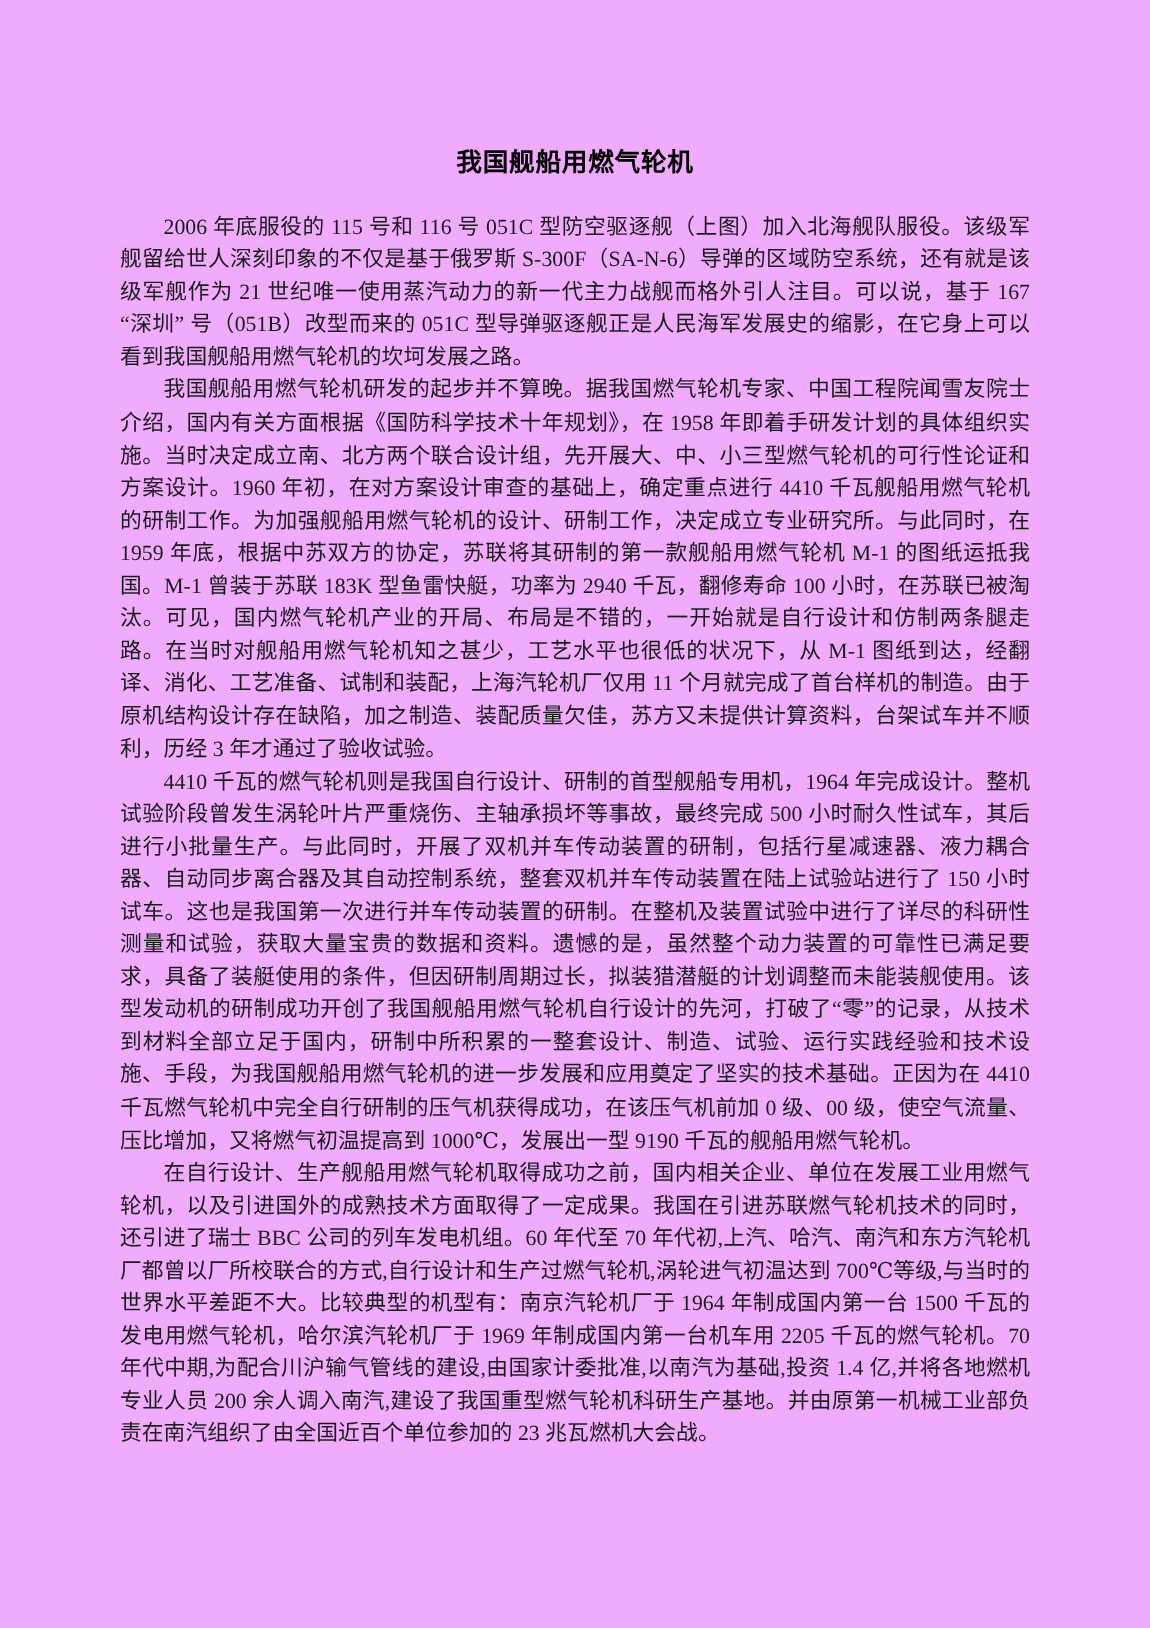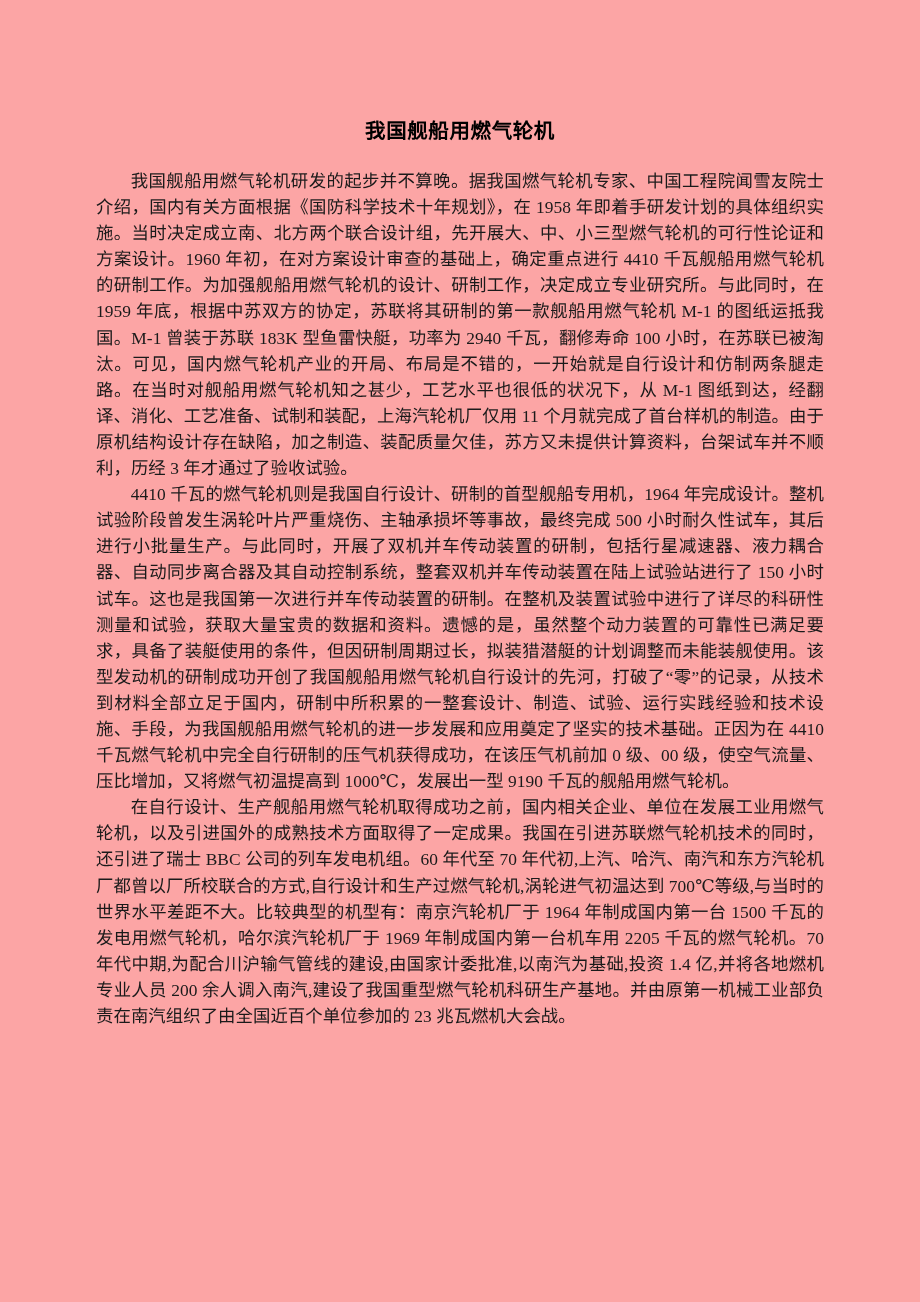--- a/index.html
+++ b/index.html
@@ -11,21 +11,21 @@
   body {
     font-family: "Liberation Serif", "DejaVu Serif", serif;
     color: #111111;
     -webkit-font-smoothing: none;
   }
   .page {
     position: relative;
     width: 920px;
     height: 1302px;
     margin: 0 auto;
-    background: #fca5a5;
+    background: #f0abfc;
     overflow: hidden;
     box-sizing: border-box;
   }
   .content {
     position: absolute;
     left: 96px;
     top: 0;
     width: 728px;
   }
   .doc-title {
@@ -58,20 +58,21 @@
 </style>
 </head>
 <body>
 
 <div class="page">
   <div class="content">
 
     <h1 class="doc-title">我国舰船用燃气轮机</h1>
 
     <div id="para-block">
+      <p class="body-text">2006 年底服役的 115 号和 116 号 051C 型防空驱逐舰（上图）加入北海舰队服役。该级军舰留给世人深刻印象的不仅是基于俄罗斯 S-300F（SA-N-6）导弹的区域防空系统，还有就是该级军舰作为 21 世纪唯一使用蒸汽动力的新一代主力战舰而格外引人注目。可以说，基于 167 “深圳” 号（051B）改型而来的 051C 型导弹驱逐舰正是人民海军发展史的缩影，在它身上可以看到我国舰船用燃气轮机的坎坷发展之路。</p>
 
       <p class="body-text">我国舰船用燃气轮机研发的起步并不算晚。据我国燃气轮机专家、中国工程院闻雪友院士介绍，国内有关方面根据《国防科学技术十年规划》，在 1958 年即着手研发计划的具体组织实施。当时决定成立南、北方两个联合设计组，先开展大、中、小三型燃气轮机的可行性论证和方案设计。1960 年初，在对方案设计审查的基础上，确定重点进行 4410 千瓦舰船用燃气轮机的研制工作。为加强舰船用燃气轮机的设计、研制工作，决定成立专业研究所。与此同时，在 1959 年底，根据中苏双方的协定，苏联将其研制的第一款舰船用燃气轮机 M-1 的图纸运抵我国。M-1 曾装于苏联 183K 型鱼雷快艇，功率为 2940 千瓦，翻修寿命 100 小时，在苏联已被淘汰。可见，国内燃气轮机产业的开局、布局是不错的，一开始就是自行设计和仿制两条腿走路。在当时对舰船用燃气轮机知之甚少，工艺水平也很低的状况下，从 M-1 图纸到达，经翻译、消化、工艺准备、试制和装配，上海汽轮机厂仅用 11 个月就完成了首台样机的制造。由于原机结构设计存在缺陷，加之制造、装配质量欠佳，苏方又未提供计算资料，台架试车并不顺利，历经 3 年才通过了验收试验。</p>
 
       <p class="body-text">4410 千瓦的燃气轮机则是我国自行设计、研制的首型舰船专用机，1964 年完成设计。整机试验阶段曾发生涡轮叶片严重烧伤、主轴承损坏等事故，最终完成 500 小时耐久性试车，其后进行小批量生产。与此同时，开展了双机并车传动装置的研制，包括行星减速器、液力耦合器、自动同步离合器及其自动控制系统，整套双机并车传动装置在陆上试验站进行了 150 小时试车。这也是我国第一次进行并车传动装置的研制。在整机及装置试验中进行了详尽的科研性测量和试验，获取大量宝贵的数据和资料。遗憾的是，虽然整个动力装置的可靠性已满足要求，具备了装艇使用的条件，但因研制周期过长，拟装猎潜艇的计划调整而未能装舰使用。该型发动机的研制成功开创了我国舰船用燃气轮机自行设计的先河，打破了“零”的记录，从技术到材料全部立足于国内，研制中所积累的一整套设计、制造、试验、运行实践经验和技术设施、手段，为我国舰船用燃气轮机的进一步发展和应用奠定了坚实的技术基础。正因为在 4410 千瓦燃气轮机中完全自行研制的压气机获得成功，在该压气机前加 0 级、00 级，使空气流量、压比增加，又将燃气初温提高到 1000℃，发展出一型 9190 千瓦的舰船用燃气轮机。</p>
 
       <p class="body-text">在自行设计、生产舰船用燃气轮机取得成功之前，国内相关企业、单位在发展工业用燃气轮机，以及引进国外的成熟技术方面取得了一定成果。我国在引进苏联燃气轮机技术的同时，还引进了瑞士 BBC 公司的列车发电机组。60 年代至 70 年代初,上汽、哈汽、南汽和东方汽轮机厂都曾以厂所校联合的方式,自行设计和生产过燃气轮机,涡轮进气初温达到 700℃等级,与当时的世界水平差距不大。比较典型的机型有：南京汽轮机厂于 1964 年制成国内第一台 1500 千瓦的发电用燃气轮机，哈尔滨汽轮机厂于 1969 年制成国内第一台机车用 2205 千瓦的燃气轮机。70 年代中期,为配合川沪输气管线的建设,由国家计委批准,以南汽为基础,投资 1.4 亿,并将各地燃机专业人员 200 余人调入南汽,建设了我国重型燃气轮机科研生产基地。并由原第一机械工业部负责在南汽组织了由全国近百个单位参加的 23 兆瓦燃机大会战。</p>
     </div>
 
   </div>
 </div>

